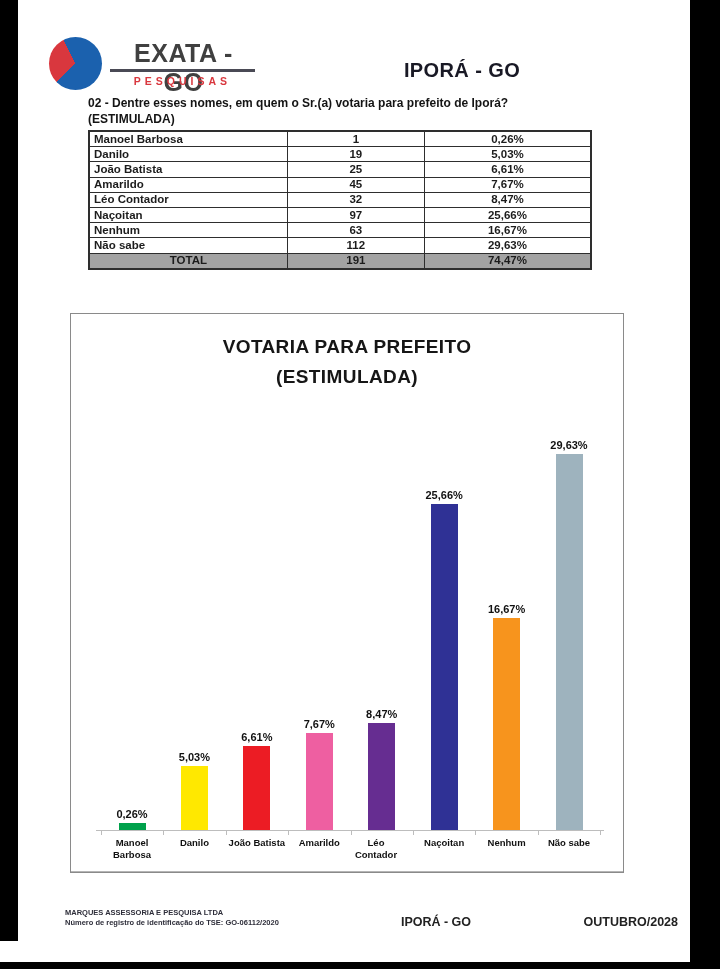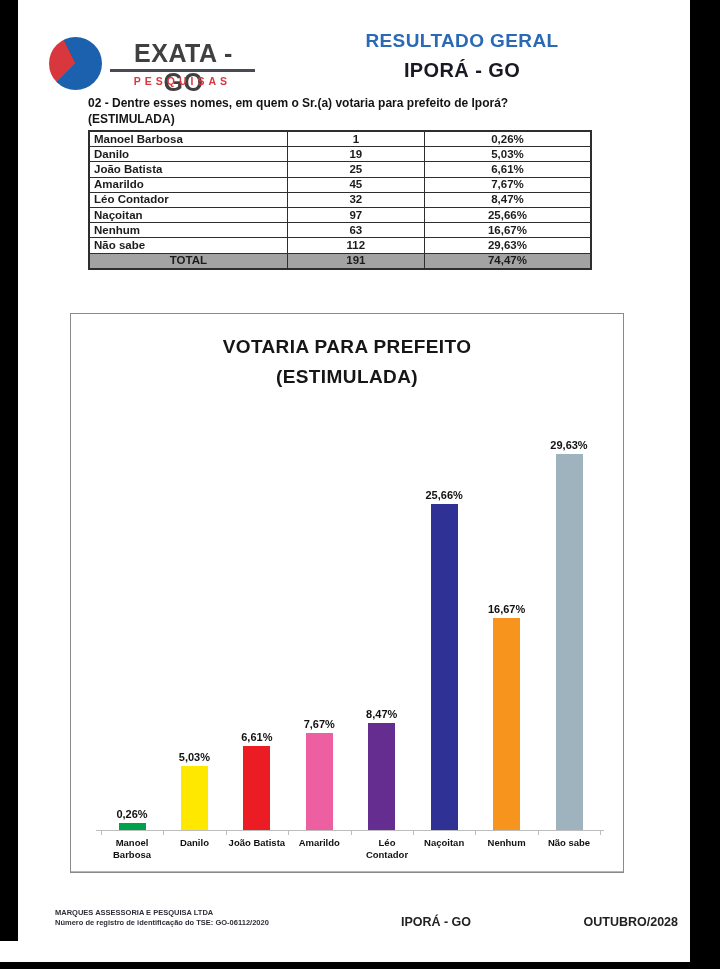--- a/index.html
+++ b/index.html
@@ -45,40 +45,39 @@
   #chart-title{top:22px;}
   #chart-subtitle{top:52px;}
   #axis-line{position:absolute;left:25px;top:516px;width:508px;height:1px;background:#bdbdbd;}
   .tick{position:absolute;top:516px;width:1px;height:5px;background:#bdbdbd;}
   .bar{position:absolute;bottom:42px;width:27px;}
   .vlabel{position:absolute;width:80px;text-align:center;font-size:11px;font-weight:700;color:#111;}
   .clabel{position:absolute;top:523px;width:66px;text-align:center;font-size:9.5px;font-weight:700;
           color:#111;line-height:12px;white-space:pre-line;}
 
   
-  #footer-left{position:absolute;left:55px;top:908px;font-size:7.5px;font-weight:700;
+  #footer-left{position:absolute;left:65px;top:908px;font-size:7.5px;font-weight:700;
                color:#2e2e3a;line-height:10px;}
   #footer-location{position:absolute;left:336px;top:915px;width:200px;text-align:center;
                    font-size:12.5px;font-weight:700;color:#222;}
   #footer-date{position:absolute;left:480px;top:915px;width:198px;text-align:right;
                font-size:12.5px;font-weight:700;color:#222;}
 </style>
 </head>
 <body>
 
 <div id="page">
   <div id="strip-left" class="strip"></div>
   <div id="strip-right" class="strip"></div>
   <div id="strip-bottom" class="strip"></div>
 
   <div id="logo-pie"></div>
   <div id="logo-brand">EXATA - GO</div>
   <div id="logo-underline"></div>
   <div id="logo-sub">PESQUISAS</div>
-  <div id="report-title">RESULTADO GERAL</div>
   <div id="report-subtitle">IPORÁ - GO</div>
 
   <div id="question">
     <div>02 - Dentre esses nomes, em quem o Sr.(a) votaria para prefeito de Iporá?</div>
     <div>(ESTIMULADA)</div>
   </div>
 
   <table id="results-table">
     <tbody id="results-tbody">
         <tr>
@@ -142,21 +141,21 @@
         <div class="vlabel" style="left: 83.43px; bottom: 109px;">5,03%</div>
         <div class="clabel" style="left: 90.43px;">Danilo</div>
         <div class="bar" style="left: 172.36px; height: 84px; background: rgb(236, 28, 36);"></div>
         <div class="vlabel" style="left: 145.86px; bottom: 129px;">6,61%</div>
         <div class="clabel" style="left: 152.86px;">João Batista</div>
         <div class="bar" style="left: 234.79px; height: 97px; background: rgb(238, 95, 161);"></div>
         <div class="vlabel" style="left: 208.29px; bottom: 142px;">7,67%</div>
         <div class="clabel" style="left: 215.29px;">Amarildo</div>
         <div class="bar" style="left: 297.22px; height: 107px; background: rgb(102, 45, 145);"></div>
         <div class="vlabel" style="left: 270.72px; bottom: 152px;">8,47%</div>
-        <div class="clabel" style="left: 283px;">Léo
+        <div class="clabel" style="left: 272px;">Léo
 Contador</div>
         <div class="bar" style="left: 359.65px; height: 326px; background: rgb(47, 49, 149);"></div>
         <div class="vlabel" style="left: 333.15px; bottom: 371px;">25,66%</div>
         <div class="clabel" style="left: 340.15px;">Naçoitan</div>
         <div class="bar" style="left: 422.08px; height: 212px; background: rgb(247, 148, 29);"></div>
         <div class="vlabel" style="left: 395.58px; bottom: 257px;">16,67%</div>
         <div class="clabel" style="left: 402.58px;">Nenhum</div>
         <div class="bar" style="left: 484.51px; height: 376px; background: rgb(158, 179, 190);"></div>
         <div class="vlabel" style="left: 458.01px; bottom: 421px;">29,63%</div>
         <div class="clabel" style="left: 465.01px;">Não sabe</div>

